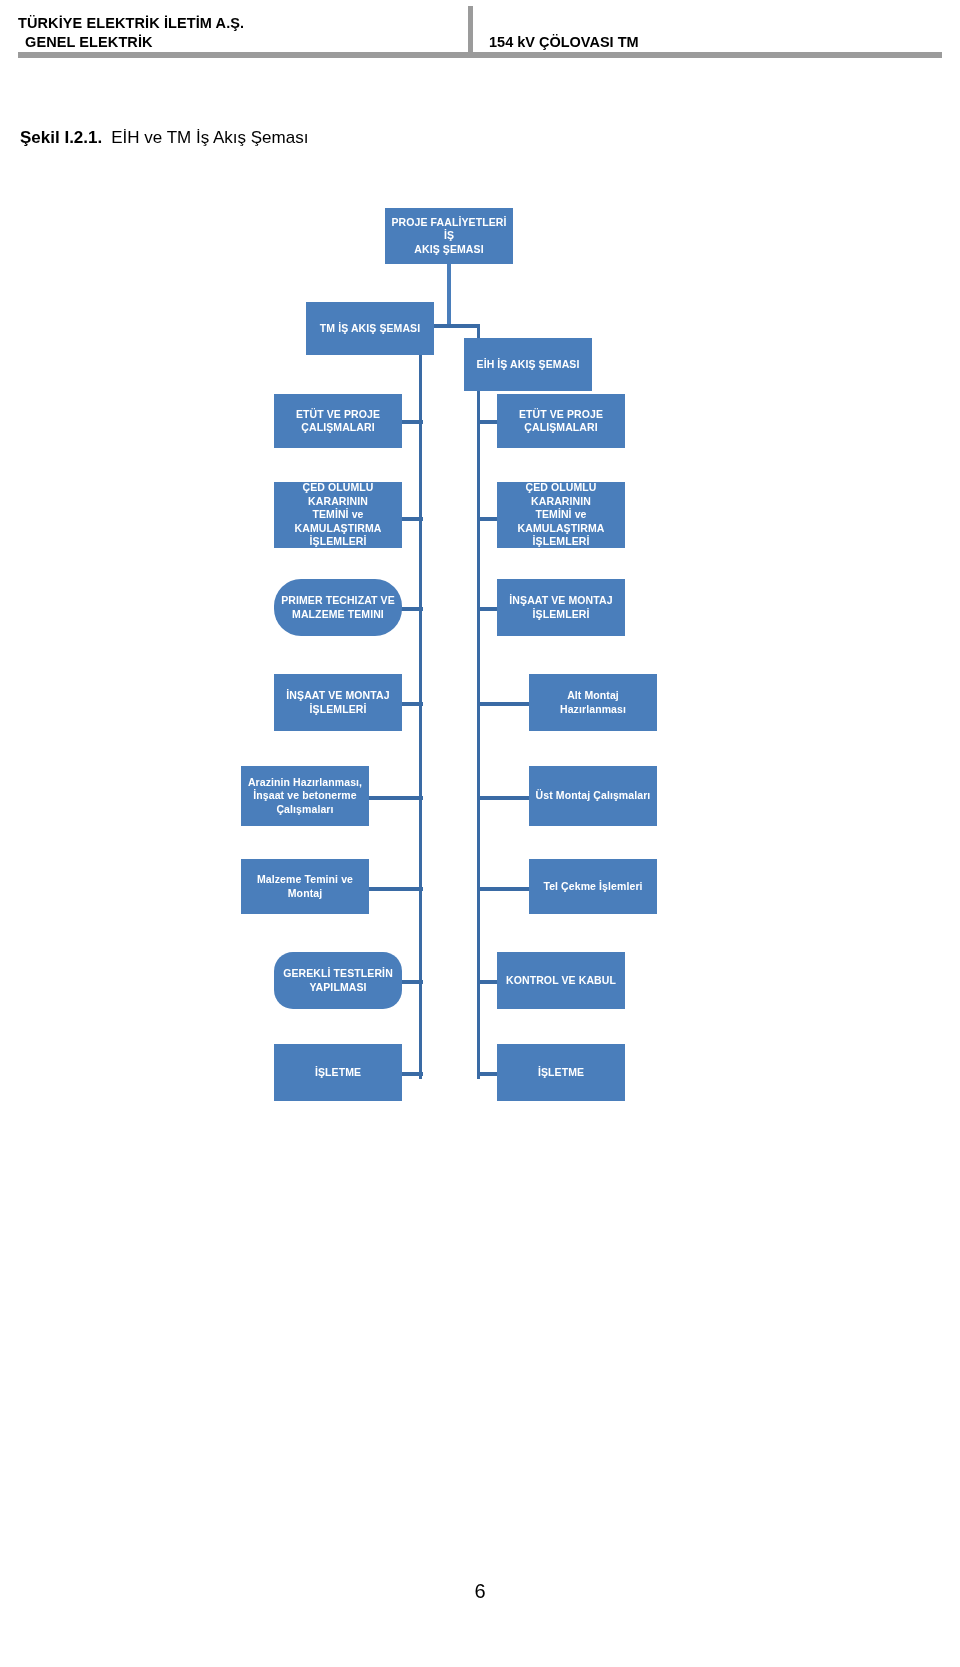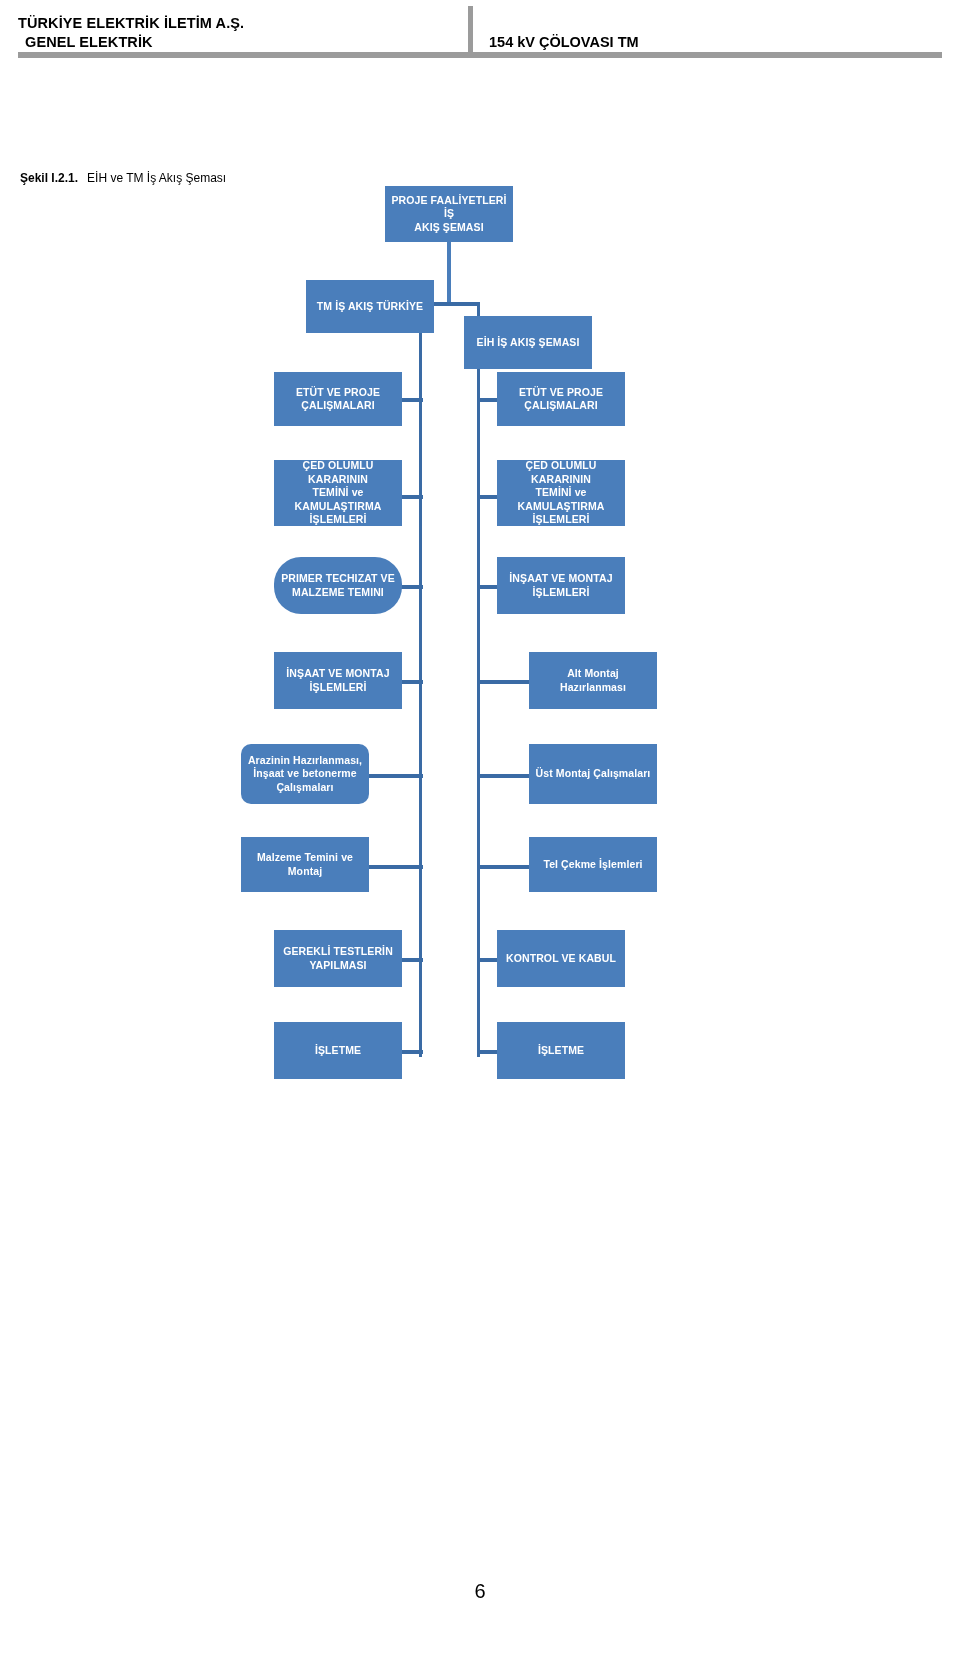--- a/index.html
+++ b/index.html
@@ -53,34 +53,33 @@
     position: absolute;
     left: 18px; top: 52px;
     width: 924px; height: 6px;
     background: #9b9b9b;
   }
 
   
   .fig-caption {
     position: absolute;
     left: 20px; top: 128px;
-    font-size: 12px;
+    font-size: 17px;
     white-space: nowrap;
-    margin-top: 43px;
   }
   .fig-caption .fig-num {
     font-weight: bold;
     margin-right: 9px;
   }
   .fig-caption .fig-title { font-weight: normal; }
 
   
   .flow {
     position: absolute;
-    left: 0; top: 172px;
+    left: 0; top: 194px;
     width: 960px; height: 920px;
   }
   .node {
     position: absolute;
     background: #4a7ebb;
     color: #ffffff;
     display: flex;
     align-items: center;
     justify-content: center;
     text-align: center;
@@ -129,21 +128,21 @@
   <div class="conn spine" style="left:447px; top:70px; width:4px; height:60px;"></div>
 
   <div class="conn h" style="left:419px; top:130px; width:30px; height:4px;"></div>
   <div class="conn h" style="left:449px; top:130px; width:30px; height:4px;"></div>
 
   <div class="conn v" style="left:419px; top:130px; width:3px; height:755px;"></div>
 
   <div class="conn v" style="left:477px; top:130px; width:3px; height:755px;"></div>
 
   <div class="node" style="left:306px; top:108px; width:128px; height:53px;">
-    <span class="lbl">TM İŞ AKIŞ TÜRKİYE</span>
+    <span class="lbl">TM İŞ AKIŞ ŞEMASI</span>
   </div>
   <div class="conn h" style="left:401px; top:226px; width:22px; height:4px;"></div>
   <div class="node" style="left:274px; top:200px; width:128px; height:54px;">
     <span class="lbl">ETÜT VE PROJE
 ÇALIŞMALARI</span>
   </div>
 
   <div class="conn h" style="left:401px; top:323px; width:22px; height:4px;"></div>
   <div class="node" style="left:274px; top:288px; width:128px; height:66px;">
     <span class="lbl">ÇED OLUMLU KARARININ
@@ -158,34 +157,34 @@
 MALZEME TEMINI</span>
   </div>
 
   <div class="conn h" style="left:401px; top:508px; width:22px; height:4px;"></div>
   <div class="node" style="left:274px; top:480px; width:128px; height:57px;">
     <span class="lbl">İNŞAAT VE MONTAJ
 İŞLEMLERİ</span>
   </div>
 
   <div class="conn h" style="left:369px; top:602px; width:54px; height:4px;"></div>
-  <div class="node" style="left:241px; top:572px; width:128px; height:60px;border-radius:10px;">
+  <div class="node" style="left:241px; top:572px; width:128px; height:60px;">
     <span class="lbl">Arazinin Hazırlanması,
 İnşaat ve betonerme
 Çalışmaları</span>
   </div>
 
   <div class="conn h" style="left:369px; top:693px; width:54px; height:4px;"></div>
   <div class="node" style="left:241px; top:665px; width:128px; height:55px;">
     <span class="lbl">Malzeme Temini ve
 Montaj</span>
   </div>
 
   <div class="conn h" style="left:401px; top:786px; width:22px; height:4px;"></div>
-  <div class="node" style="left:274px; top:758px; width:128px; height:57px;">
+  <div class="node" style="left:274px; top:758px; width:128px; height:57px;border-radius:19px;">
     <span class="lbl">GEREKLİ TESTLERİN
 YAPILMASI</span>
   </div>
 
   <div class="conn h" style="left:401px; top:878px; width:22px; height:4px;"></div>
   <div class="node" style="left:274px; top:850px; width:128px; height:57px;">
     <span class="lbl">İŞLETME</span>
   </div>
 
   <div class="node" style="left:464px; top:108px; width:128px; height:53px;margin-top:36px;">

